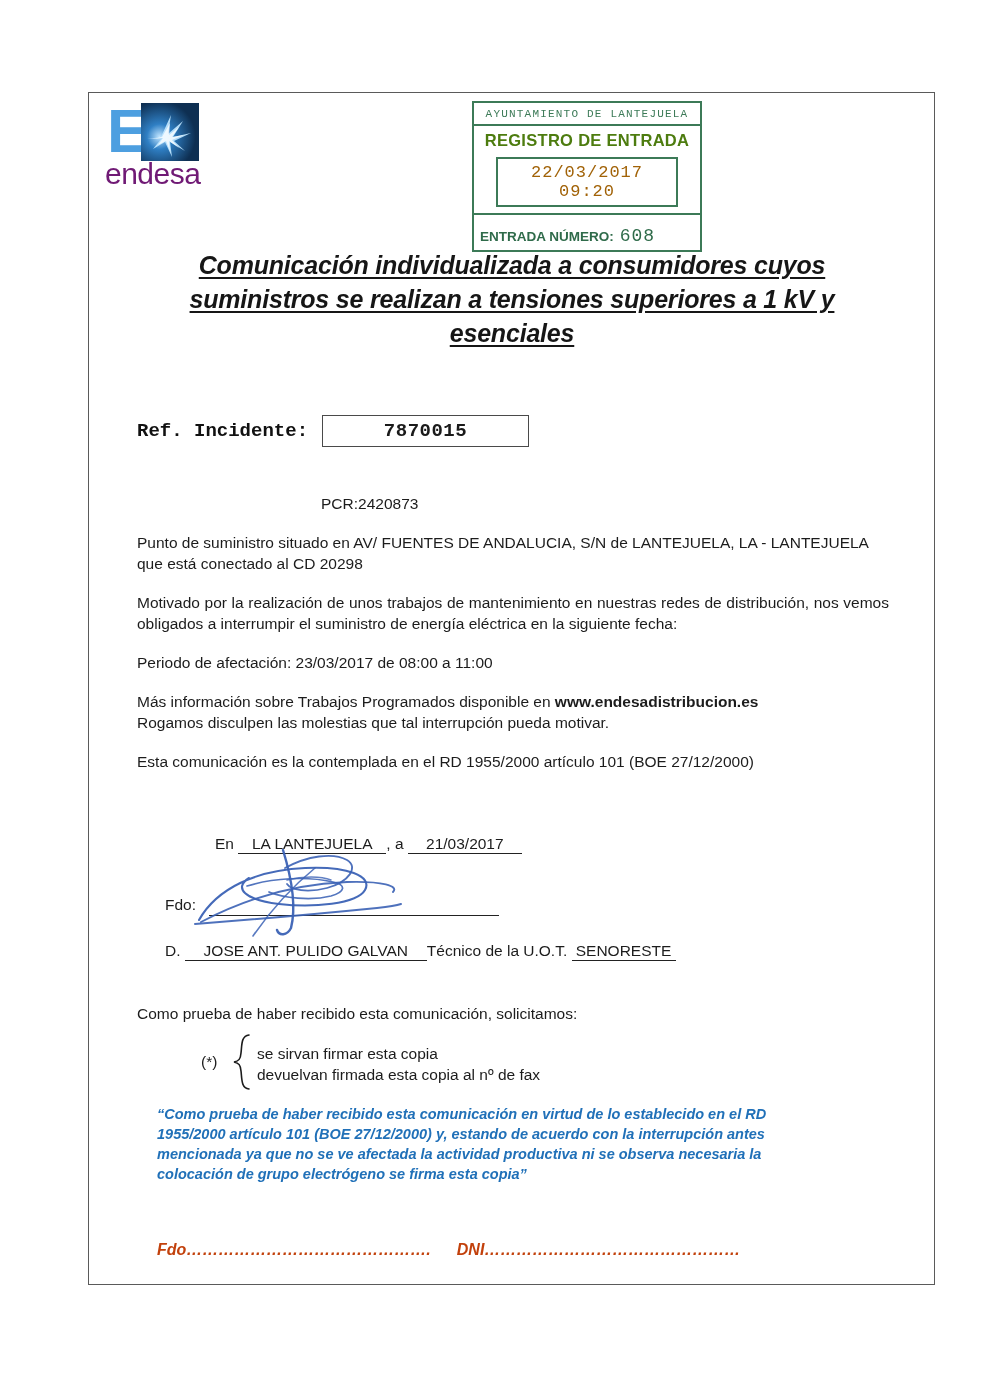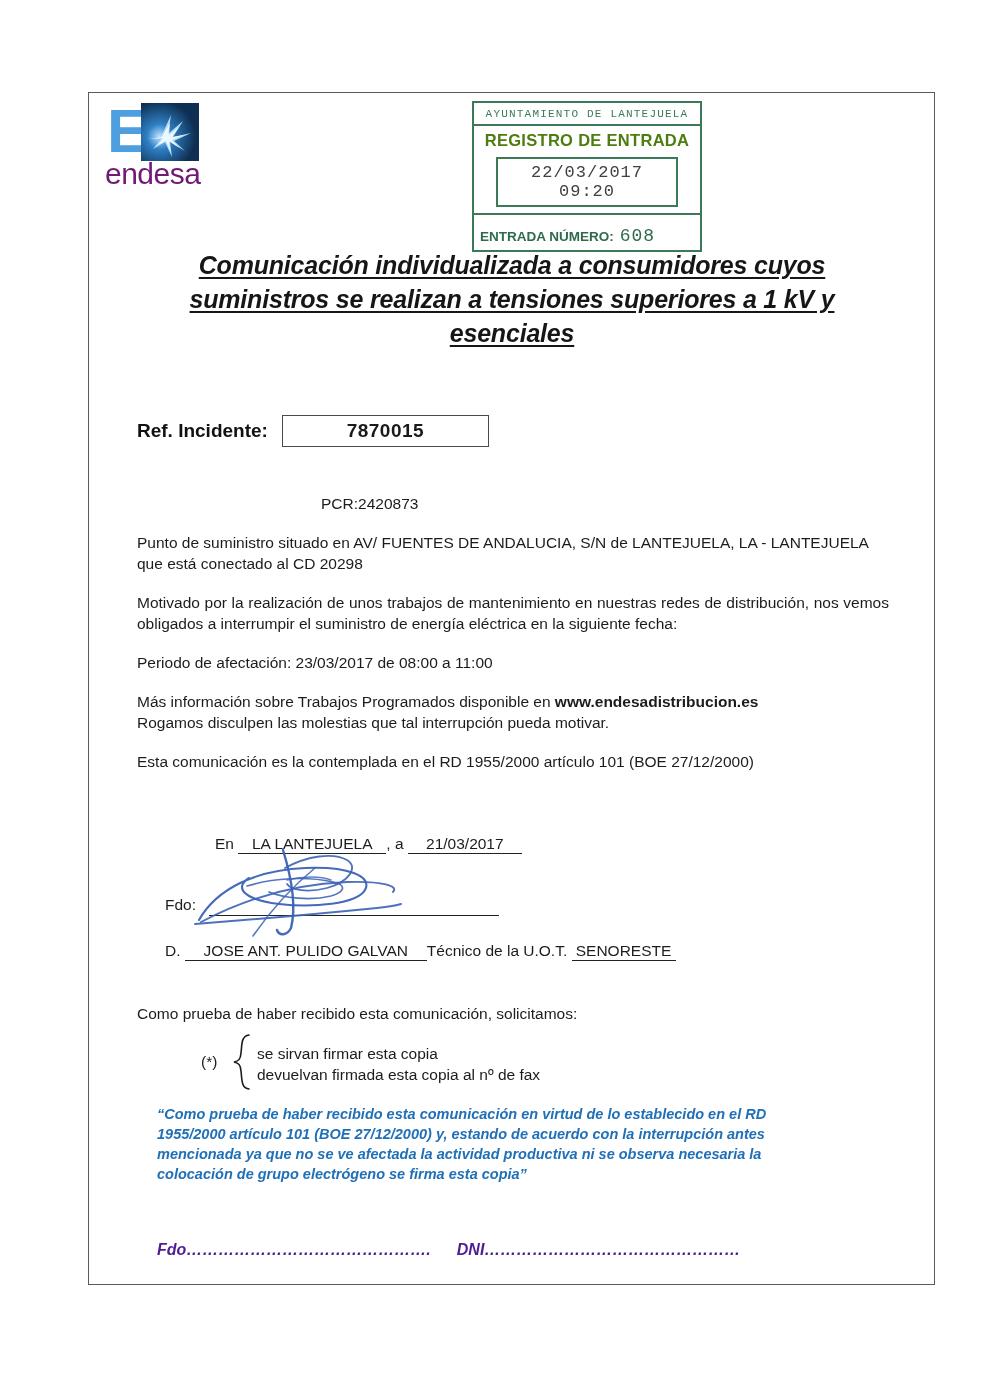--- a/index.html
+++ b/index.html
@@ -109,21 +109,21 @@
     color: #4d7c0f;
     letter-spacing: 0.3px;
   }
   .stamp-datebox {
     margin: 5px 22px 6px 22px;
     border: 2px solid #3c7a57;
     text-align: center;
     padding: 4px 0 4px 0;
     font-family: "Liberation Mono", monospace;
     font-size: 17px;
-    color: #404040;
+    color: #a16207;
     letter-spacing: 1px;
   }
   .stamp-entry {
     border-top: 2px solid #3c7a57;
     padding: 11px 6px 4px 6px;
     font-size: 13.5px;
     font-weight: 700;
     color: #2f6b4a;
   }
   .stamp-entry .entry-num {
@@ -153,20 +153,21 @@
     text-underline-offset: 3px;
   }
 
   
   #ref-row {
     position: absolute;
     left: 48px;
     top: 322px;
     display: flex;
     align-items: center;
+    font-family: Liberation Mono, monospace;
   }
   #ref-label {
     font-size: 19px;
     font-weight: 700;
     color: #111;
   }
   #ref-box {
     margin-left: 14px;
     width: 207px;
     height: 32px;
@@ -298,21 +299,21 @@
     font-style: italic;
     line-height: 20px;
   }
 
   
   #bottom-line {
     position: absolute;
     left: 68px;
     top: 1148px;
     width: 700px;
-    color: #4c1d95;
+    color: #c2410c;
     font-size: 16px;
     font-weight: 700;
     font-style: italic;
     white-space: nowrap;
   }
   #bottom-line .gap { display: inline-block; width: 26px; }
 </style>
 </head>
 <body>
 

